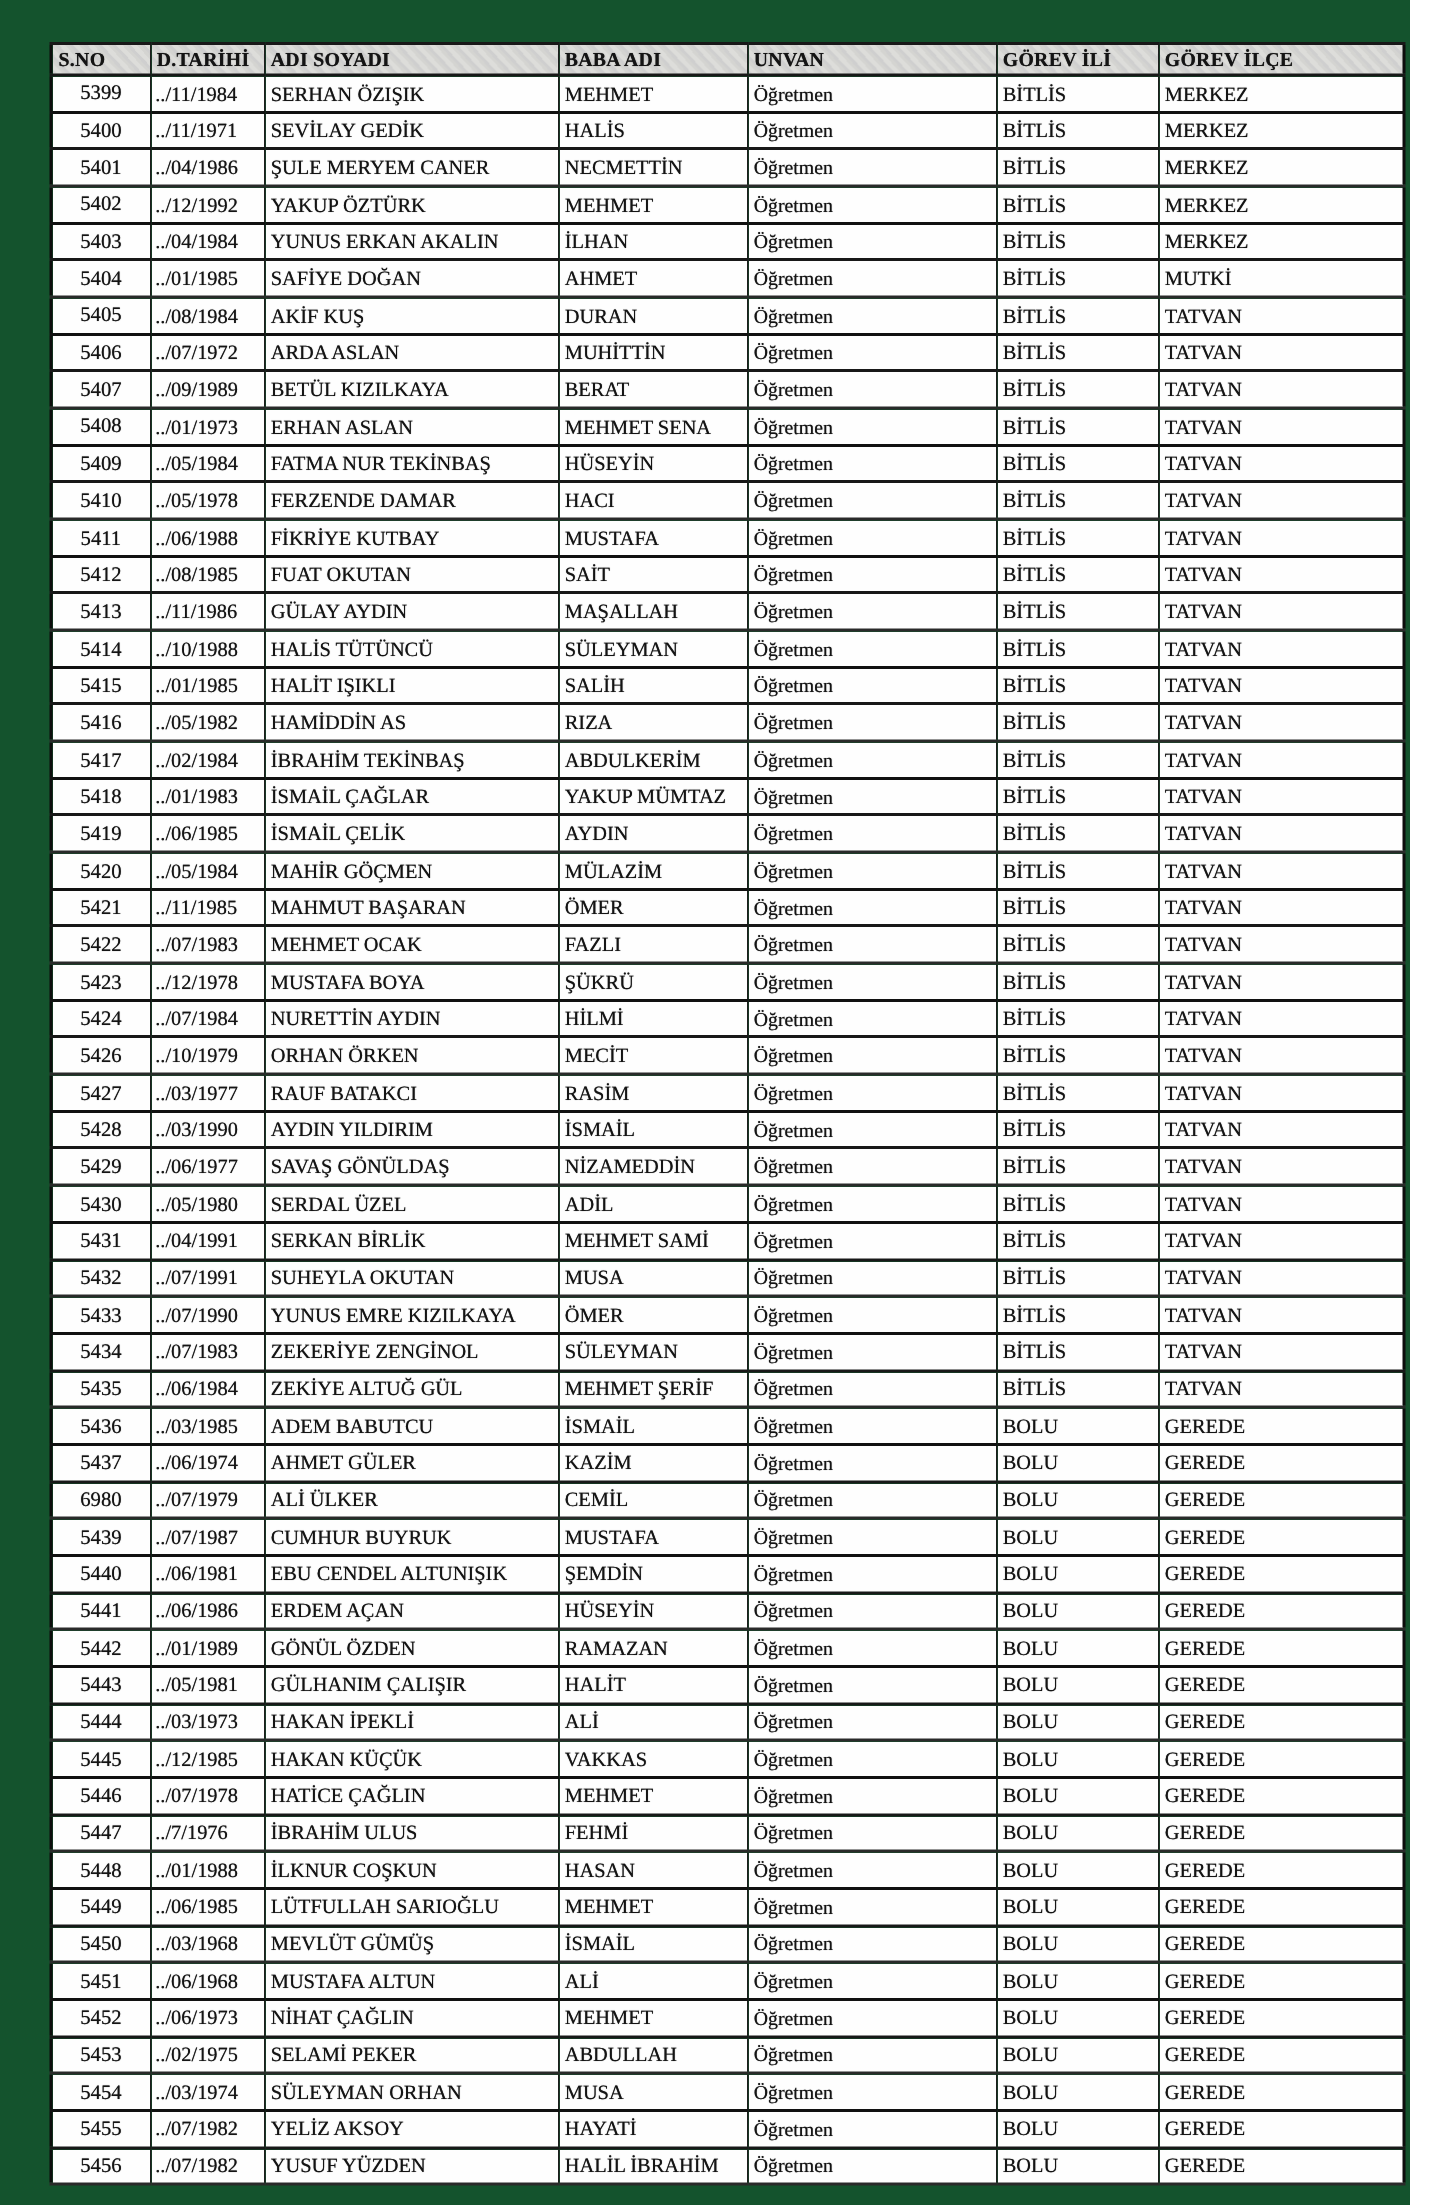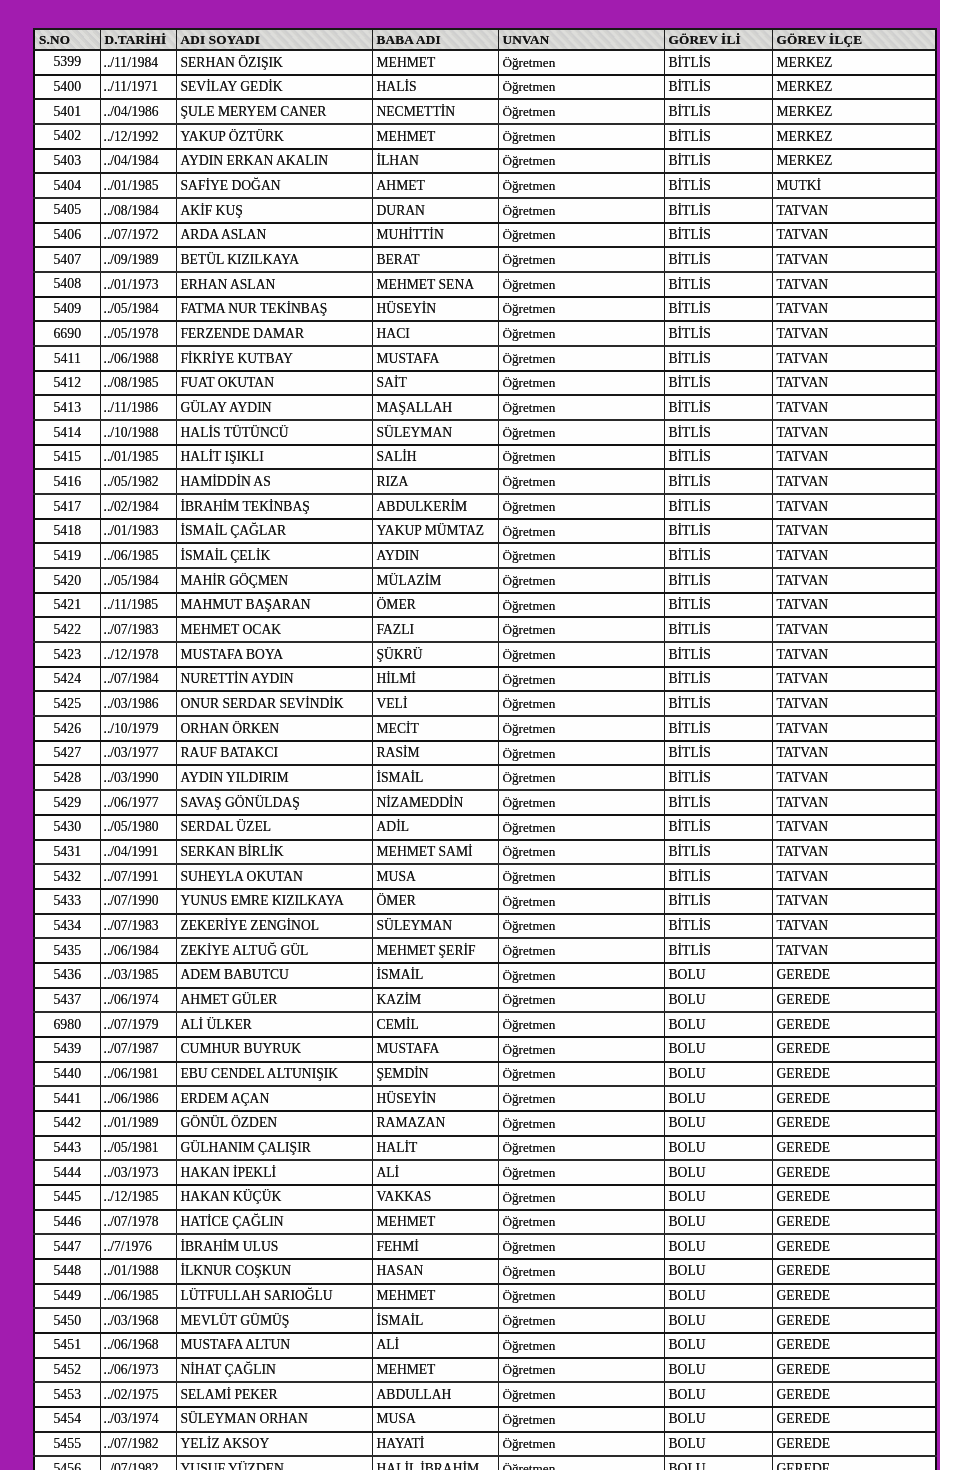--- a/index.html
+++ b/index.html
@@ -4,21 +4,21 @@
 <style>
   html, body {
     margin: 0;
     padding: 0;
     background: #ffffff;
   }
   .page {
     position: relative;
     width: 940px;
     height: 1470px;
-    background: #a21caf;
+    background: #14532d;
     overflow: hidden;
     font-family: "Liberation Serif", "DejaVu Serif", serif;
     color: #141414;
   }
   table.doc-table {
     position: absolute;
     left: 33px;
     top: 28px;
     width: 902px;
     border-collapse: collapse;
@@ -117,21 +117,21 @@
           <td class="c1">../12/1992</td>
           <td class="c2">YAKUP ÖZTÜRK</td>
           <td class="c3">MEHMET</td>
           <td class="c4">Öğretmen</td>
           <td class="c5">BİTLİS</td>
           <td class="c6">MERKEZ</td>
         </tr>
         <tr>
           <td class="c0">5403</td>
           <td class="c1">../04/1984</td>
-          <td class="c2">AYDIN ERKAN AKALIN</td>
+          <td class="c2">YUNUS ERKAN AKALIN</td>
           <td class="c3">İLHAN</td>
           <td class="c4">Öğretmen</td>
           <td class="c5">BİTLİS</td>
           <td class="c6">MERKEZ</td>
         </tr>
         <tr>
           <td class="c0">5404</td>
           <td class="c1">../01/1985</td>
           <td class="c2">SAFİYE DOĞAN</td>
           <td class="c3">AHMET</td>
@@ -178,21 +178,21 @@
         <tr>
           <td class="c0">5409</td>
           <td class="c1">../05/1984</td>
           <td class="c2">FATMA NUR TEKİNBAŞ</td>
           <td class="c3">HÜSEYİN</td>
           <td class="c4">Öğretmen</td>
           <td class="c5">BİTLİS</td>
           <td class="c6">TATVAN</td>
         </tr>
         <tr>
-          <td class="c0">6690</td>
+          <td class="c0">5410</td>
           <td class="c1">../05/1978</td>
           <td class="c2">FERZENDE DAMAR</td>
           <td class="c3">HACI</td>
           <td class="c4">Öğretmen</td>
           <td class="c5">BİTLİS</td>
           <td class="c6">TATVAN</td>
         </tr>
         <tr>
           <td class="c0">5411</td>
           <td class="c1">../06/1988</td>
@@ -308,29 +308,20 @@
           <td class="c3">ŞÜKRÜ</td>
           <td class="c4">Öğretmen</td>
           <td class="c5">BİTLİS</td>
           <td class="c6">TATVAN</td>
         </tr>
         <tr>
           <td class="c0">5424</td>
           <td class="c1">../07/1984</td>
           <td class="c2">NURETTİN AYDIN</td>
           <td class="c3">HİLMİ</td>
-          <td class="c4">Öğretmen</td>
-          <td class="c5">BİTLİS</td>
-          <td class="c6">TATVAN</td>
-        </tr>
-        <tr>
-          <td class="c0">5425</td>
-          <td class="c1">../03/1986</td>
-          <td class="c2">ONUR SERDAR SEVİNDİK</td>
-          <td class="c3">VELİ</td>
           <td class="c4">Öğretmen</td>
           <td class="c5">BİTLİS</td>
           <td class="c6">TATVAN</td>
         </tr>
         <tr>
           <td class="c0">5426</td>
           <td class="c1">../10/1979</td>
           <td class="c2">ORHAN ÖRKEN</td>
           <td class="c3">MECİT</td>
           <td class="c4">Öğretmen</td>

